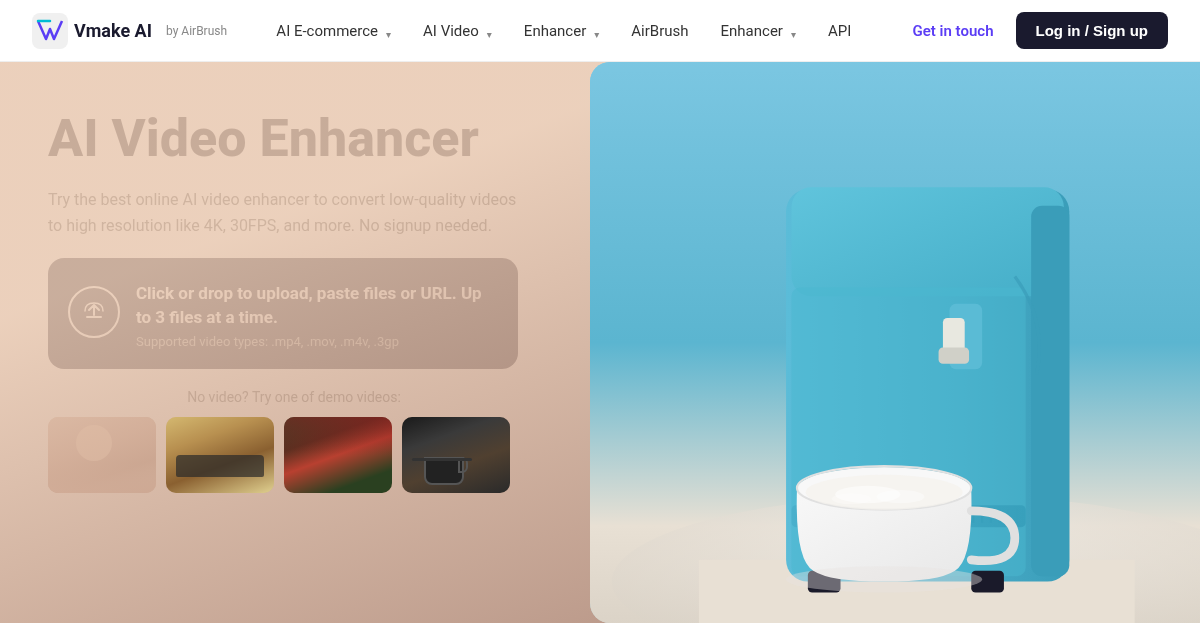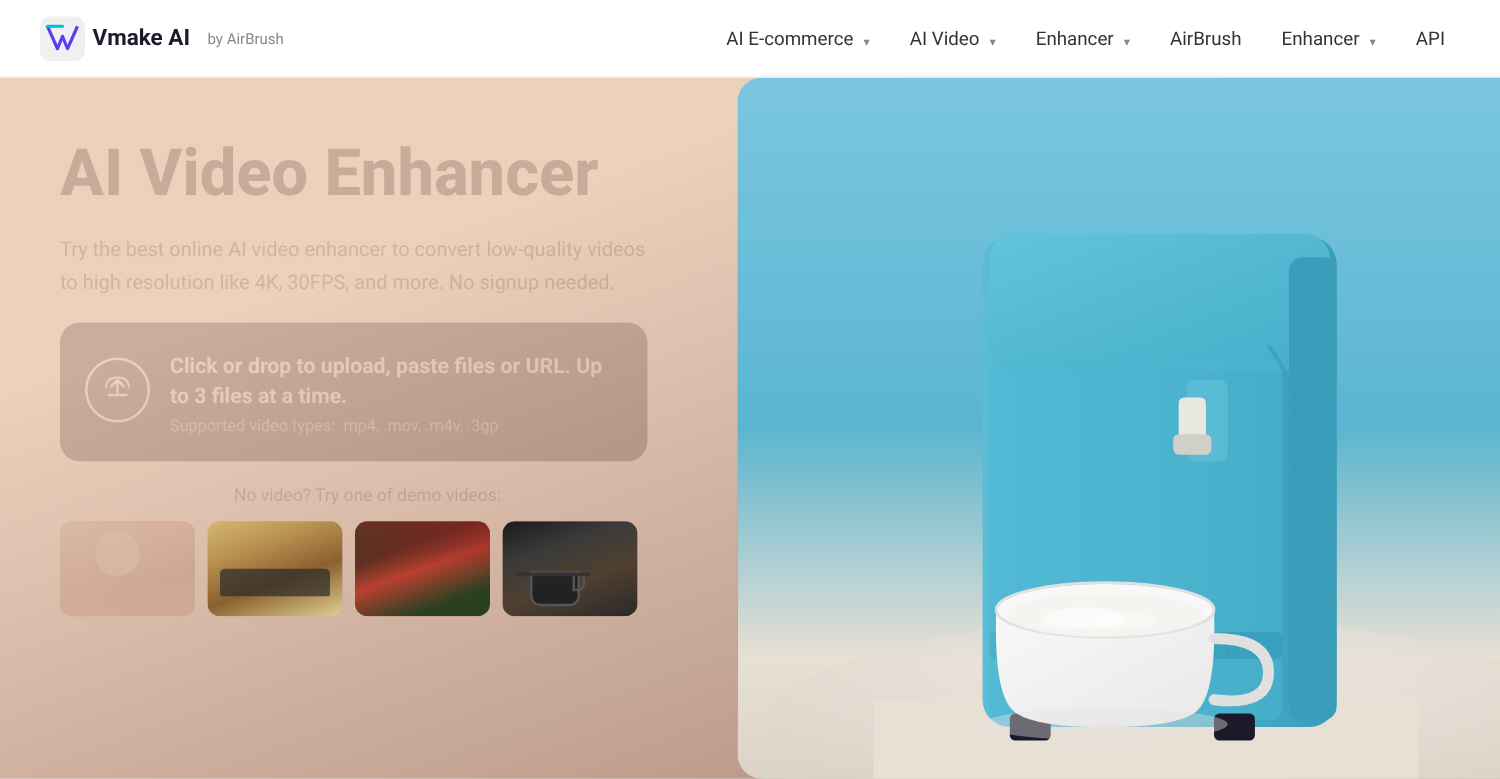--- a/index.html
+++ b/index.html
@@ -136,20 +136,24 @@
     </a>
     <a class="nav-link">
       <span>Enhancer</span>
       <span class="chevron">▾</span>
     </a>
     <a class="nav-link">
       <span>API</span>
     </a>
   </div>
 
+  <div class="nav-right">
+    <span class="btn-get-in-touch">Get in touch</span>
+    <button class="btn-login">Log in / Sign up</button>
+  </div>
 </nav>
 
 <div class="main">
 
   <div class="left-panel">
     <h1 class="hero-title">AI Video Enhancer</h1>
     <p class="hero-subtitle">Try the best online AI video enhancer to convert low-quality videos to high resolution like 4K, 30FPS, and more. No signup needed.</p>
 
     <div class="upload-box">
       <div class="upload-icon-wrap">

